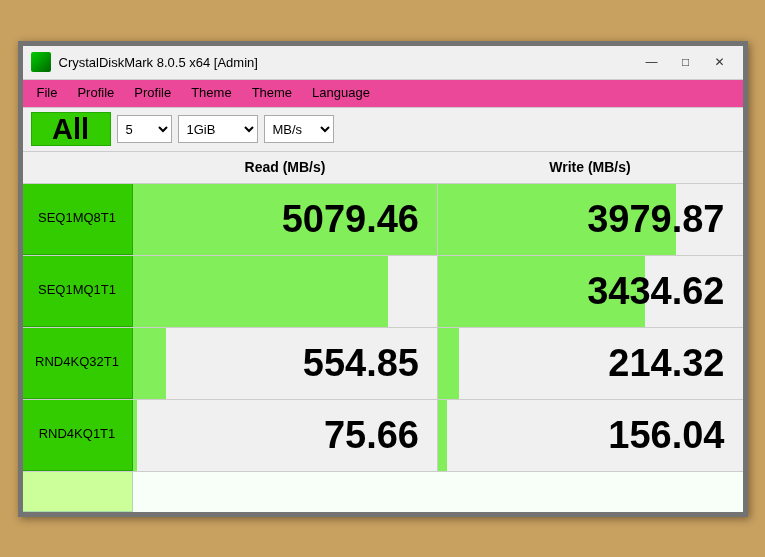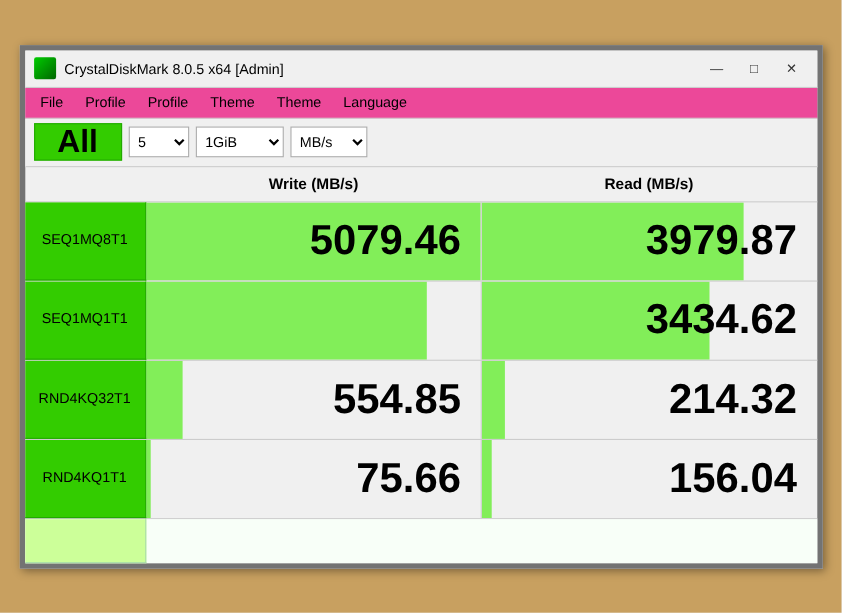--- a/index.html
+++ b/index.html
@@ -271,22 +271,22 @@
       <option>GB/s</option>
       <option>IOPS</option>
       <option>μs</option>
     </select>
   </div>
 
   <div class="content">
 
     <div class="header-row">
       <div class="row-label-header"></div>
+      <div class="col-header">Read (MB/s)</div>
       <div class="col-header">Write (MB/s)</div>
-      <div class="col-header">Read (MB/s)</div>
     </div>
 
     <div class="data-row">
       <div class="row-label">
         <span>SEQ1M</span>
           <br>
         <span>Q8T1</span>
       </div>
       <div class="read-cell">
         <div class="bar-bg" style="width:100%"></div>

